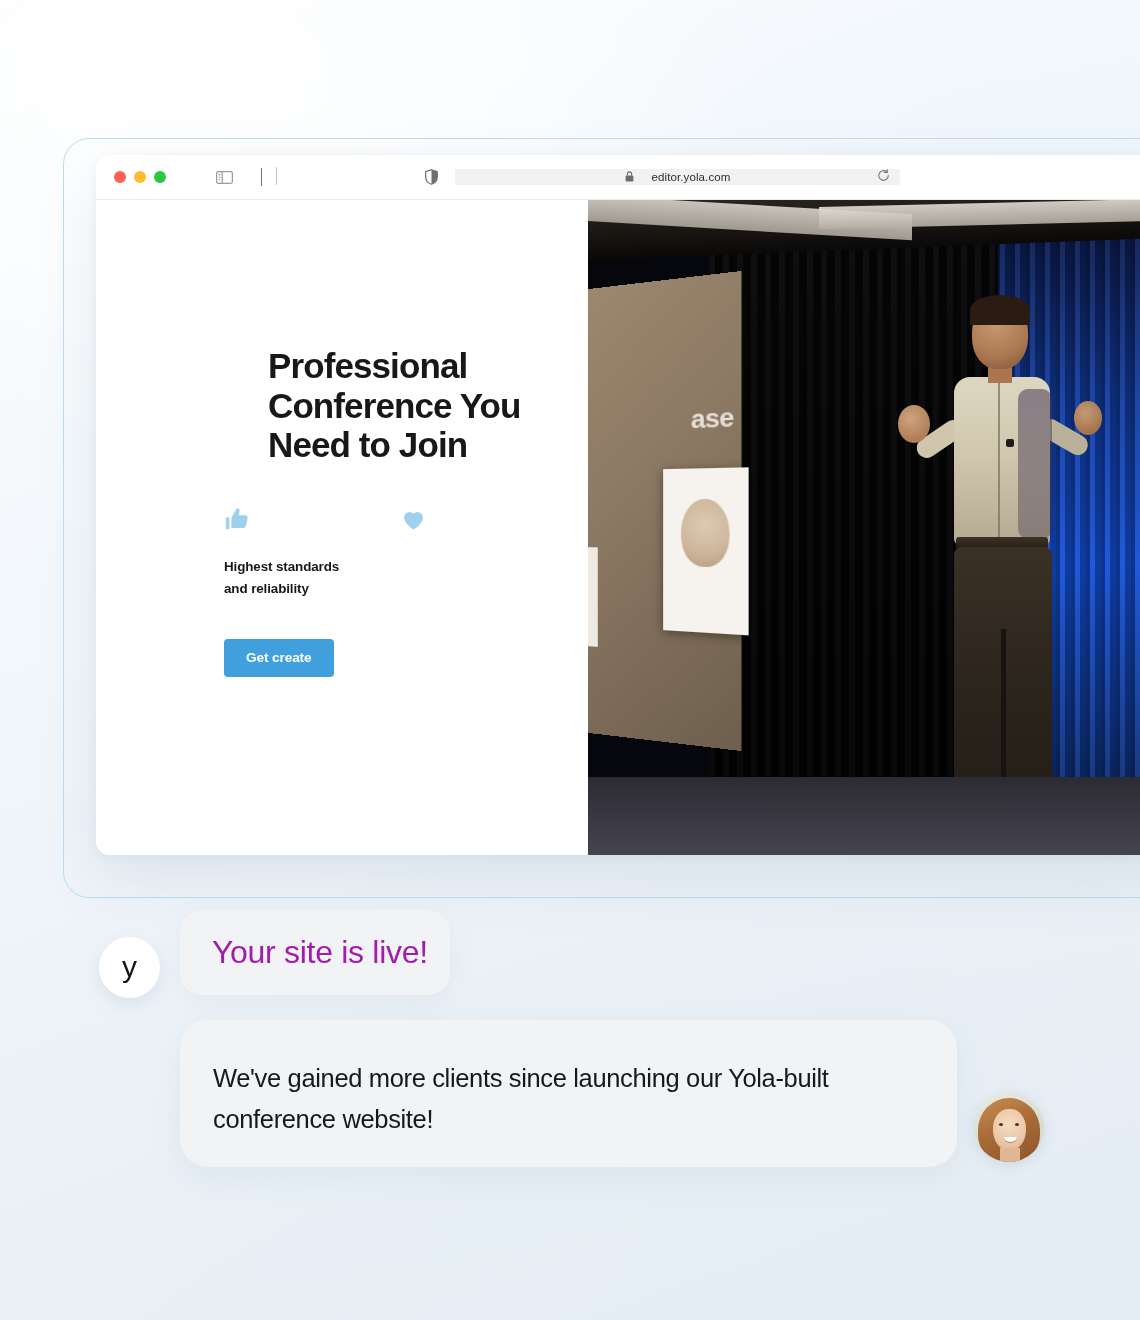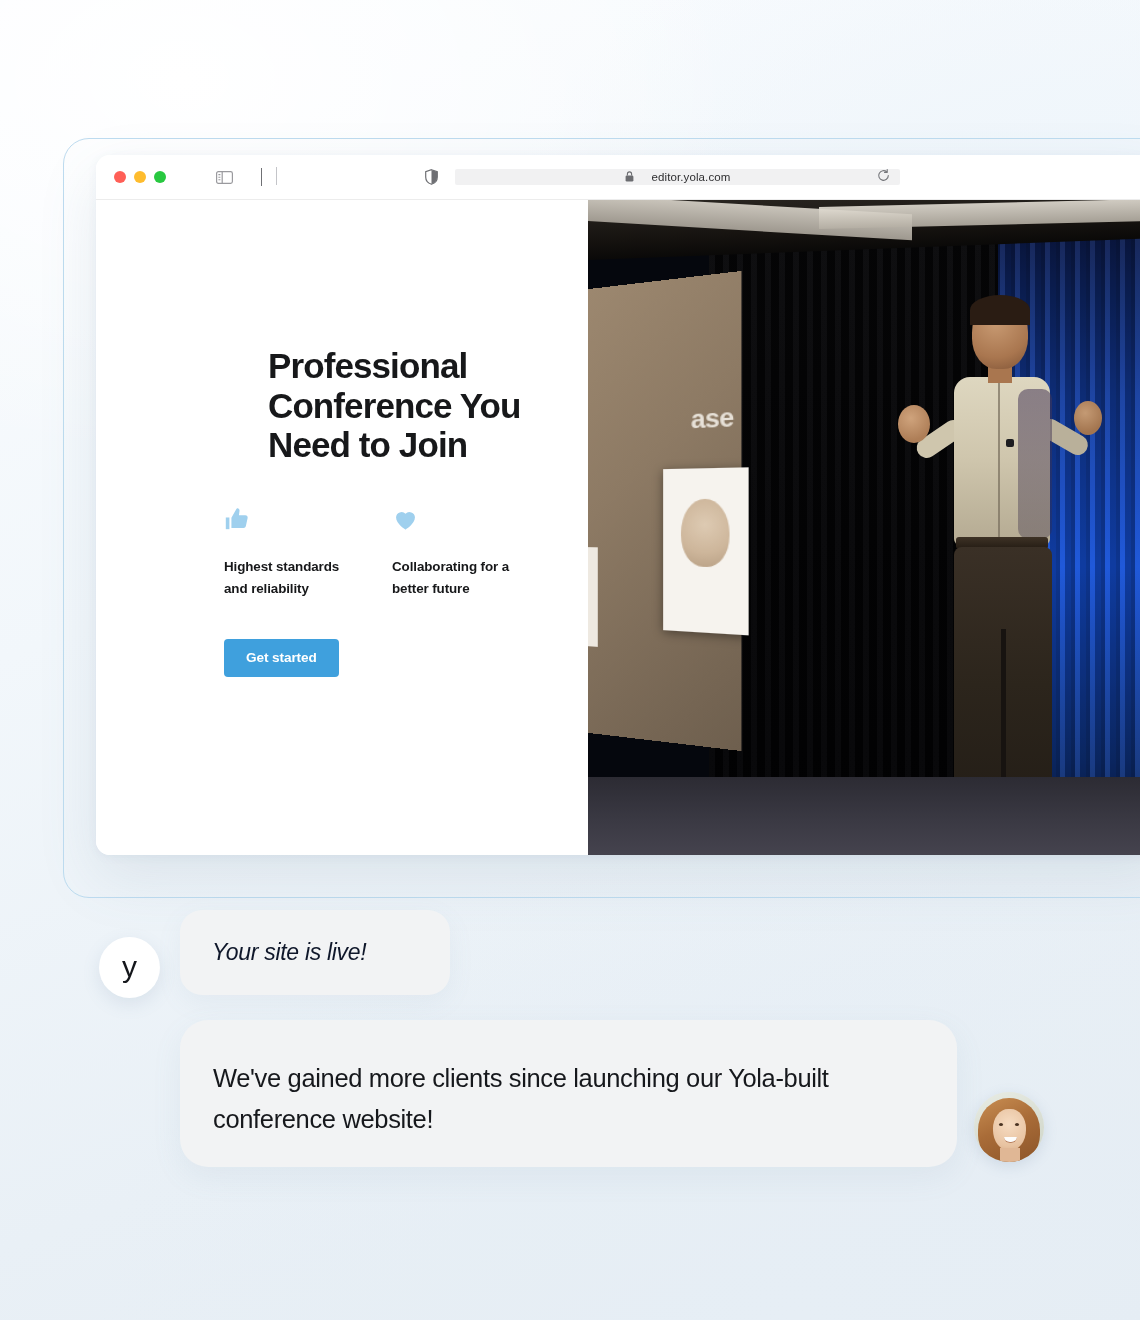--- a/index.html
+++ b/index.html
@@ -91,21 +91,21 @@
     width:300px;
     margin-left:44px;
   }
   .subtitle{
     margin-top:19px;
     font-size:13.6px; line-height:1.78;
     color:#7b7e84;
     width:285px;
   }
 
-  .features{ display:flex; margin-top:41px; gap:28px; }
+  .features{ display:flex; margin-top:41px; gap:36px; }
   .feature{ width:140px; }
   .feat-icon{ color:#9fd0ee; height:28px; display:block; }
   .feat-label{
     margin-top:22px;
     font-size:13.4px; line-height:1.62;
     font-weight:700; color:#17181a;
     letter-spacing:-.1px;
   }
 
   .cta{
@@ -261,21 +261,21 @@
   }
 
   .bubble-one{
     position:absolute; left:180px; top:910px;
     width:270px; height:85px;
     background:#f2f3f4; border-radius:22px;
     display:flex; align-items:center;
     padding-left:32px;
     box-shadow:0 8px 26px rgba(110,140,170,.08);
   }
-  .bubble-one .txt{ font-size:23px; color:#0f172a; letter-spacing:-.3px;font-style:italic; }
+  .bubble-one .txt{ font-size:32px; color:#a21caf; letter-spacing:-.3px; }
 
   .bubble-two{
     position:absolute; left:180px; top:1020px;
     width:777px; height:147px;
     background:#f2f3f4; border-radius:28px;
     padding:38px 40px 15px 33px;
     box-shadow:0 10px 30px rgba(110,140,170,.09);
   }
   .bubble-two .txt{
     font-size:25.5px; line-height:1.6; color:#16181c; letter-spacing:-.35px;
@@ -387,25 +387,24 @@
           </span>
           <div class="feat-label">Highest standards and reliability</div>
         </div>
 
         <div class="feature">
           <span class="feat-icon">
             <svg width="27" height="27" viewBox="0 0 24 24" fill="currentColor">
               <path d="M12 21s-8.4-5.2-8.4-11A4.9 4.9 0 0 1 12 6.9 4.9 4.9 0 0 1 20.4 10c0 5.8-8.4 11-8.4 11z"></path>
             </svg>
           </span>
-          <div class="feat-label">Collaborating for a better future</div>
         </div>
       </div>
 
-      <button class="cta">Get started</button>
+      <button class="cta">Get create</button>
     </div>
 
     <div class="hero">
       <div class="h-curtain-blue"></div>
       <div class="h-curtain-dark"></div>
       <div class="h-ceiling"></div>
       <div class="h-beam"></div>
       <div class="h-beam2"></div>
 
       <div class="h-screen">

